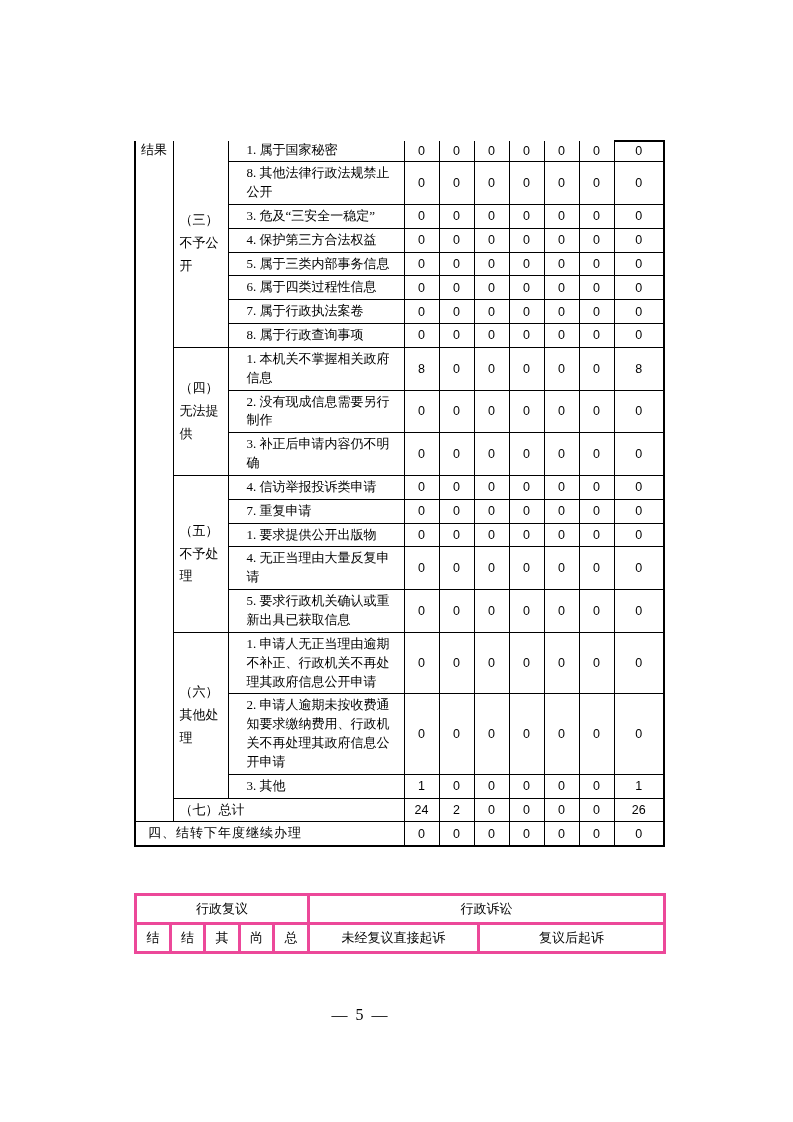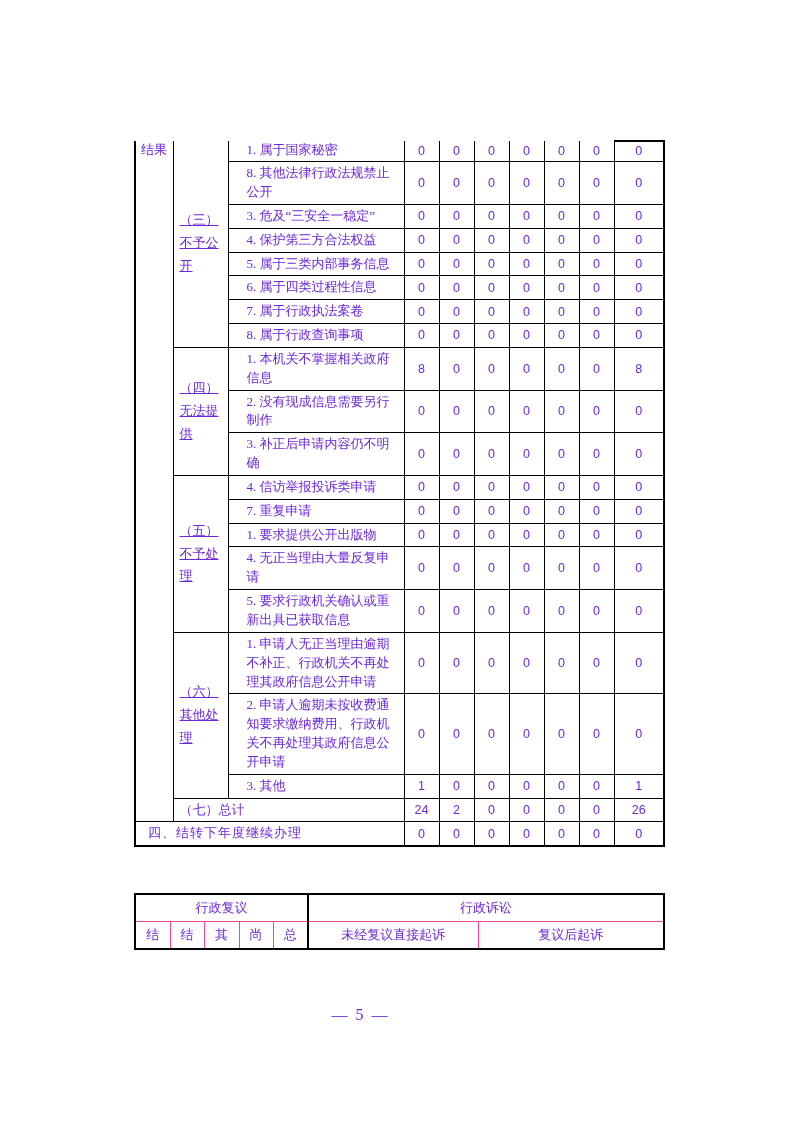--- a/index.html
+++ b/index.html
@@ -1,36 +1,36 @@
 <!DOCTYPE html>
 <html><head>
 <meta charset="utf-8">
 <style>
   html,body{margin:0;padding:0;background:#ffffff;}
   .page{
     width:721px;height:1122px;background:#ffffff;position:relative;
-    color:#6d28d9;font-family:"Liberation Serif","DejaVu Serif",serif;
+    color:#000000;font-family:"Liberation Serif","DejaVu Serif",serif;
     overflow:hidden;
   }
   
   .t1{
     position:absolute;left:134px;top:140px;width:529px;
     border-collapse:collapse;table-layout:fixed;
     border:2px solid #000;border-top:none;
   }
   .t1 td{
     border:1px solid #000;
     font-size:13px;line-height:1.45;
     padding:2px 0;vertical-align:middle;
     overflow:hidden;
   }
   .t1 tr:first-child td{border-top:none;padding-top:0;padding-bottom:1px;}
   .t1 tr:first-child td.lastcol{border-top:2px solid #000;}
   .t1 td.side{vertical-align:top;text-align:left;padding:3px 0 0 5px;}
-  .t1 td.grp{text-align:left;padding:2px 6px;line-height:1.75;text-decoration:underline;}
+  .t1 td.grp{text-align:left;padding:2px 6px;line-height:1.75;}
   .t1 td.lbl{text-align:left;padding-left:18px;padding-right:2px;}
   .t1 td.val{
     text-align:center;
     font-family:"Liberation Sans","DejaVu Sans",sans-serif;
     font-size:12.5px;
   }
   .t1 td.totlbl{text-align:left;padding-left:6px;}
   .t1 td.carrylbl{text-align:left;padding-left:12px;letter-spacing:1px;}
   
   .heading{
@@ -40,21 +40,21 @@
     font-family:"Liberation Sans","DejaVu Sans",sans-serif;
     font-weight:bold;font-size:21px;letter-spacing:0.5px;
   }
   
   .t2{
     position:absolute;left:134px;top:893px;width:529px;
     border-collapse:collapse;table-layout:fixed;
     border:2px solid #000;
   }
   .t2 td{
-    border:1px solid #ec4899;text-align:center;vertical-align:middle;
+    border:3px solid #ec4899;text-align:center;vertical-align:middle;
     font-size:13px;padding:4px 0;height:18px;
   }
   .t2 td.gdiv{border-right:2px solid #000;}
   
   .pageno{
     position:absolute;top:1006px;left:0;width:100%;
     text-align:center;font-size:16px;letter-spacing:2px;
   }
 </style>
 </head>

